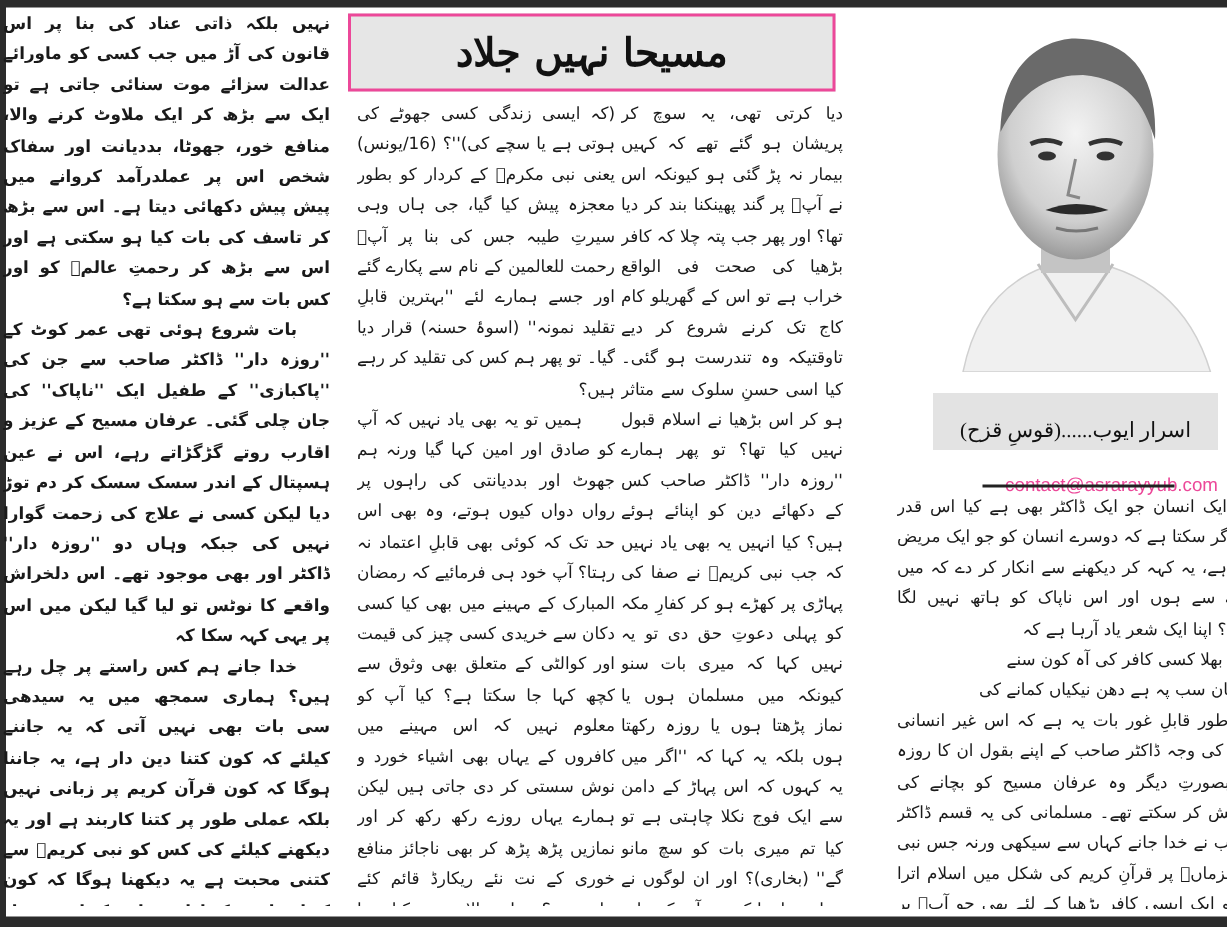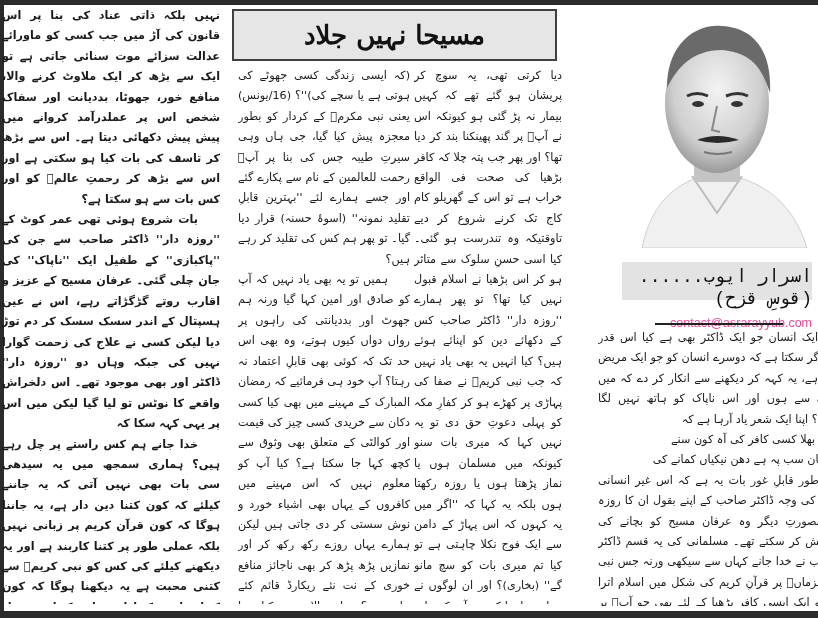--- a/index.html
+++ b/index.html
@@ -28,35 +28,35 @@
   }
   .col p { margin: 0; }
   .col .indent { text-indent: 22px; }
   .poem { text-align: right; font-size: 11.2px; line-height: 20.4px; letter-spacing: 1px; }
   #col4 { left: 2px; top: 6px; width: 218px; height: 598px; font-weight: bold; }
   #col3 { left: 238px; top: 66px; width: 172px; height: 538px; }
   #col2 { left: 414px; top: 66px; width: 148px; height: 538px; }
   #col1 { left: 570px; top: 328px; width: 242px; height: 278px; margin-left: 28px; }
   .title-box {
     position: absolute; left: 232px; top: 9px; width: 325px; height: 52px;
-    background: #e6e6e6; border: 2px solid #404040; box-sizing: border-box;
+    background: #e6e6e6; border: 2px solid #ec4899; box-sizing: border-box;
     display: flex; align-items: center; justify-content: center;
   }
   .title-box span {
     direction: rtl; font-family: "DejaVu Serif", serif; font-size: 26px; font-weight: bold; color: #111;
   }
   .portrait {
     position: absolute; left: 622px; top: 8px; width: 190px; height: 240px;
     background: #ffffff;
   }
   .byline-box {
     position: absolute; left: 622px; top: 262px; width: 190px; height: 38px;
     background: #e3e3e3; display: flex; align-items: center; justify-content: center;
   }
-  .byline-box span { direction: rtl; font-family: Liberation Mono, monospace; font-size: 18px; color: #111; margin-top: 11px; }
+  .byline-box span { direction: rtl; font-family: Liberation Serif, serif; font-size: 14px; color: #111; margin-top: 11px; }
   .contact {
     position: absolute; left: 622px; top: 316px; width: 190px; text-align: right;
     font-family: "Liberation Sans", sans-serif; font-size: 12.5px; color: #ec4899;
   }
   .contact-rule { position: absolute; left: 655px; top: 323px; width: 128px; height: 2px; background: #222; }
 </style>
 </head>
 <body>
 
 <div class="frame"></div>

